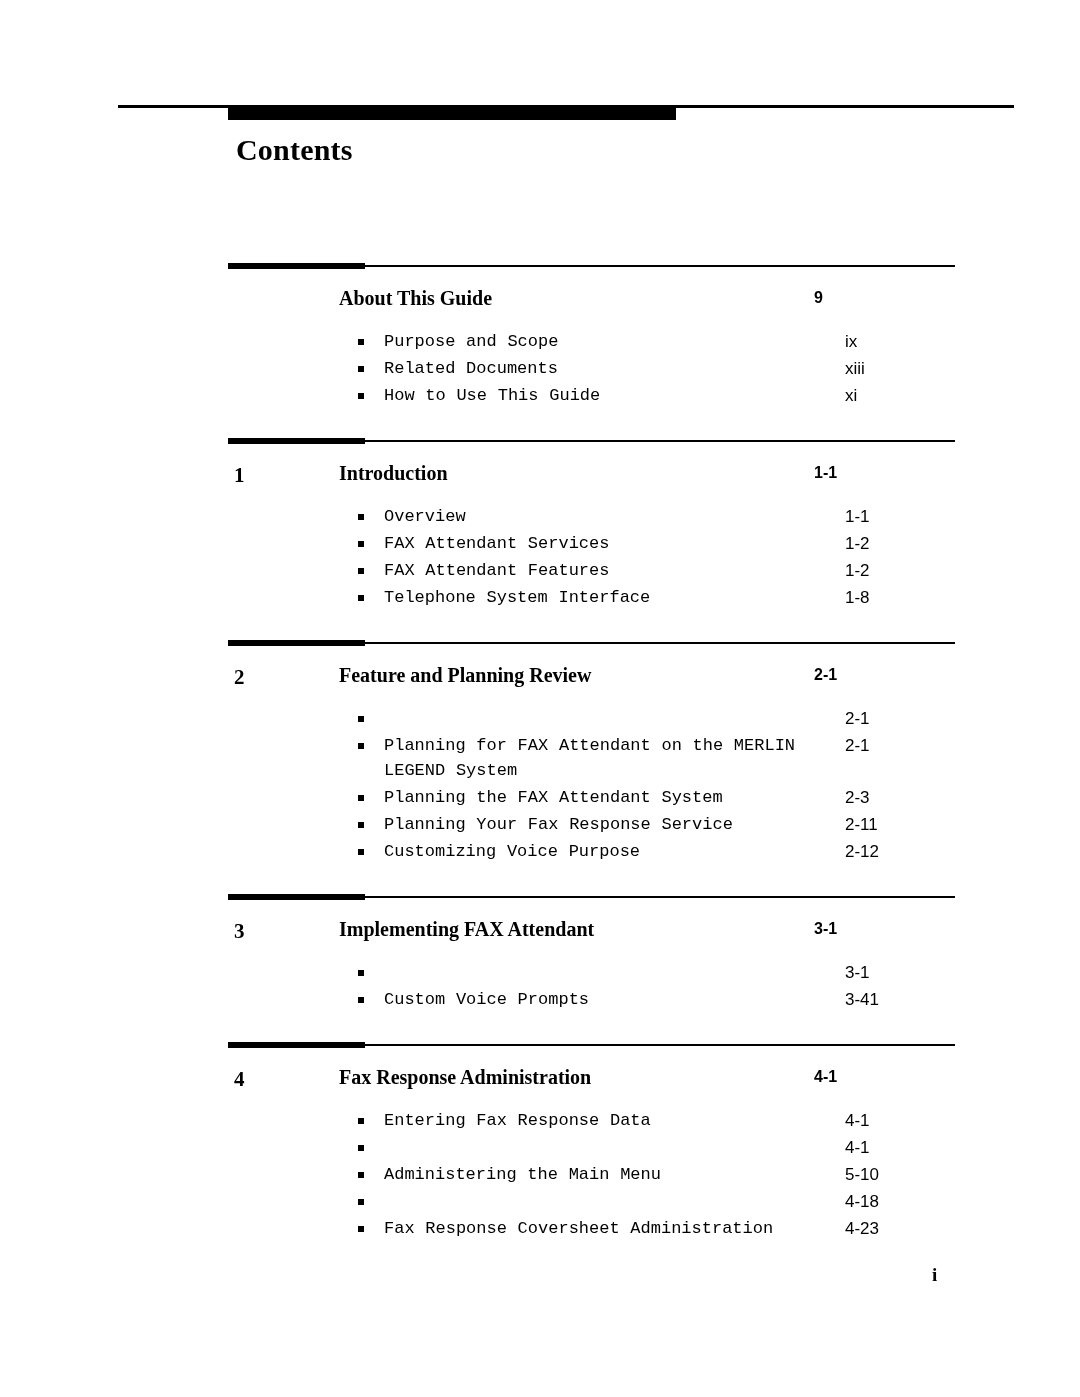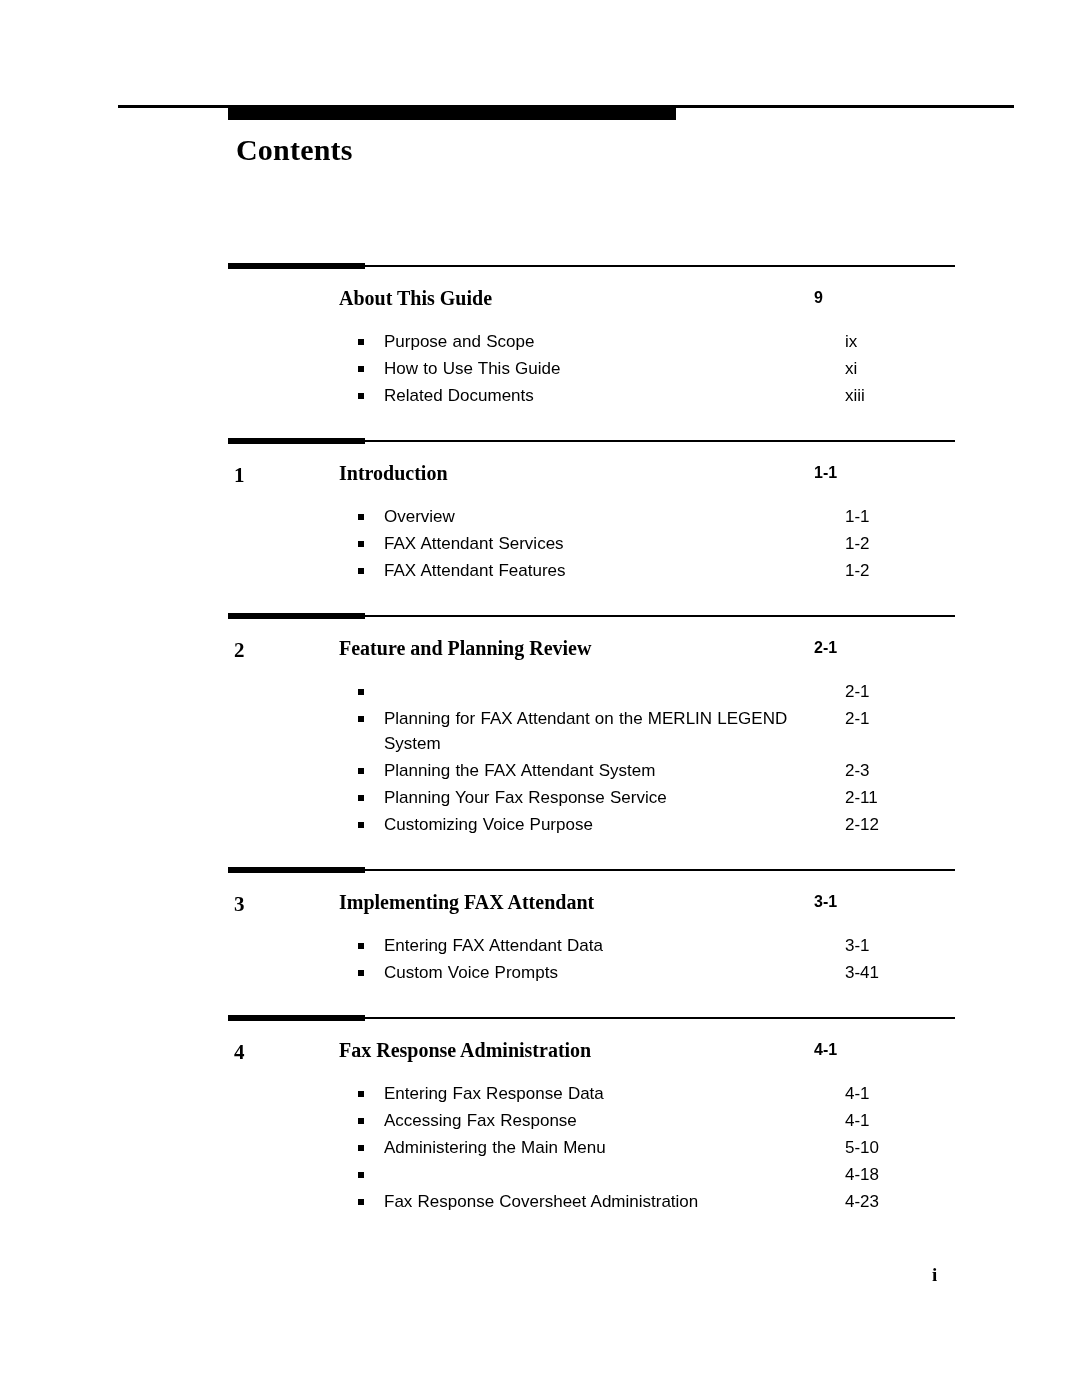--- a/index.html
+++ b/index.html
@@ -146,21 +146,21 @@
   .entry .bullet {
     position: absolute;
     left: 0;
     top: 10px;
     width: 6px;
     height: 6px;
     background: #000;
   }
   .entry .label {
     display: block;
-    font-family: Liberation Sans, sans-serif;
+    font-family: Liberation Mono, monospace;
     font-size: 17px;
     line-height: 25px;
     width: 420px;
     word-spacing: 0.5px;
   }
   .entry .page {
     position: absolute;
     left: 487px;
     bottom: 0;
     font-family: "Liberation Sans", sans-serif;
@@ -205,28 +205,28 @@
         <div class="section-body">
           <div class="section-head"><span class="title">About This Guide</span><span class="page">9</span></div>
           <ul class="entries">
             <li class="entry">
               <span class="bullet"></span>
               <span class="label">Purpose and Scope</span>
               <span class="page">ix</span>
             </li>
             <li class="entry">
               <span class="bullet"></span>
+              <span class="label">Related Documents</span>
+              <span class="page">xiii</span>
+            </li>
+            <li class="entry">
+              <span class="bullet"></span>
               <span class="label">How to Use This Guide</span>
               <span class="page">xi</span>
             </li>
-            <li class="entry">
-              <span class="bullet"></span>
-              <span class="label">Related Documents</span>
-              <span class="page">xiii</span>
-            </li>
           </ul>
         </div>
       </div>
       <div class="section intro">
         <div class="section-rule">
           <div class="thin"></div>
           <div class="thick"></div>
         </div>
         <div class="section-body">
           <div class="chapter-number">1</div>
@@ -240,20 +240,25 @@
             <li class="entry">
               <span class="bullet"></span>
               <span class="label">FAX Attendant Services</span>
               <span class="page">1-2</span>
             </li>
             <li class="entry">
               <span class="bullet"></span>
               <span class="label">FAX Attendant Features</span>
               <span class="page">1-2</span>
             </li>
+            <li class="entry">
+              <span class="bullet"></span>
+              <span class="label">Telephone System Interface</span>
+              <span class="page">1-8</span>
+            </li>
           </ul>
         </div>
       </div>
       <div class="section ch2">
         <div class="section-rule">
           <div class="thin"></div>
           <div class="thick"></div>
         </div>
         <div class="section-body">
           <div class="chapter-number">2</div>
@@ -290,21 +295,20 @@
         <div class="section-rule">
           <div class="thin"></div>
           <div class="thick"></div>
         </div>
         <div class="section-body">
           <div class="chapter-number">3</div>
           <div class="section-head"><span class="title">Implementing FAX Attendant</span><span class="page">3-1</span></div>
           <ul class="entries">
             <li class="entry">
               <span class="bullet"></span>
-              <span class="label">Entering FAX Attendant Data</span>
               <span class="page">3-1</span>
             </li>
             <li class="entry">
               <span class="bullet"></span>
               <span class="label">Custom Voice Prompts</span>
               <span class="page">3-41</span>
             </li>
           </ul>
         </div>
       </div>
@@ -317,21 +321,20 @@
           <div class="chapter-number">4</div>
           <div class="section-head"><span class="title">Fax Response Administration</span><span class="page">4-1</span></div>
           <ul class="entries">
             <li class="entry">
               <span class="bullet"></span>
               <span class="label">Entering Fax Response Data</span>
               <span class="page">4-1</span>
             </li>
             <li class="entry">
               <span class="bullet"></span>
-              <span class="label">Accessing Fax Response</span>
               <span class="page">4-1</span>
             </li>
             <li class="entry">
               <span class="bullet"></span>
               <span class="label">Administering the Main Menu</span>
               <span class="page">5-10</span>
             </li>
             <li class="entry">
               <span class="bullet"></span>
               <span class="page">4-18</span>

